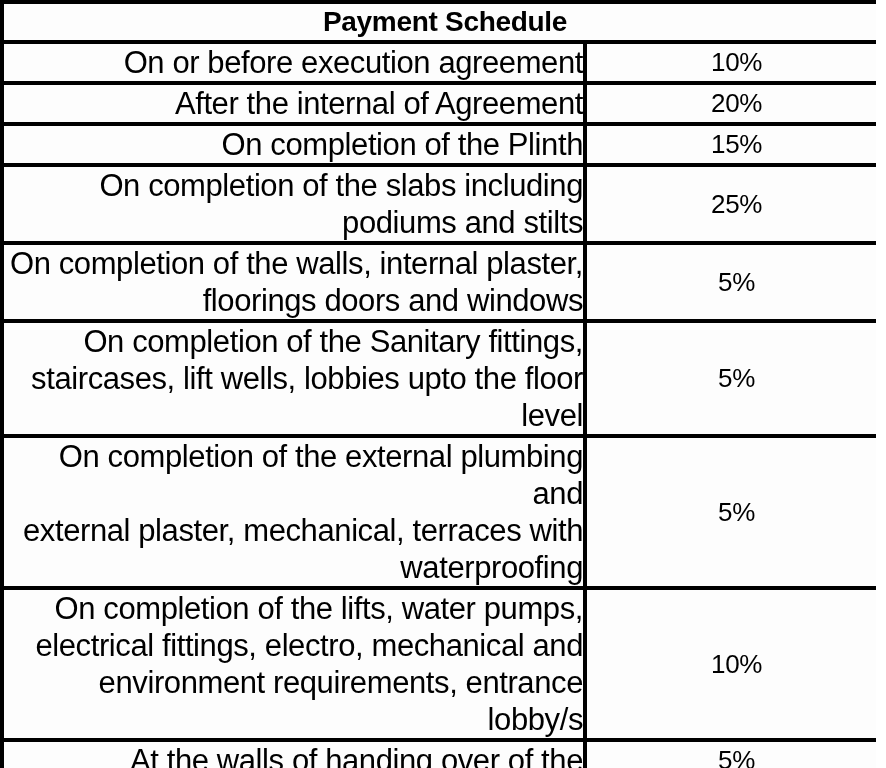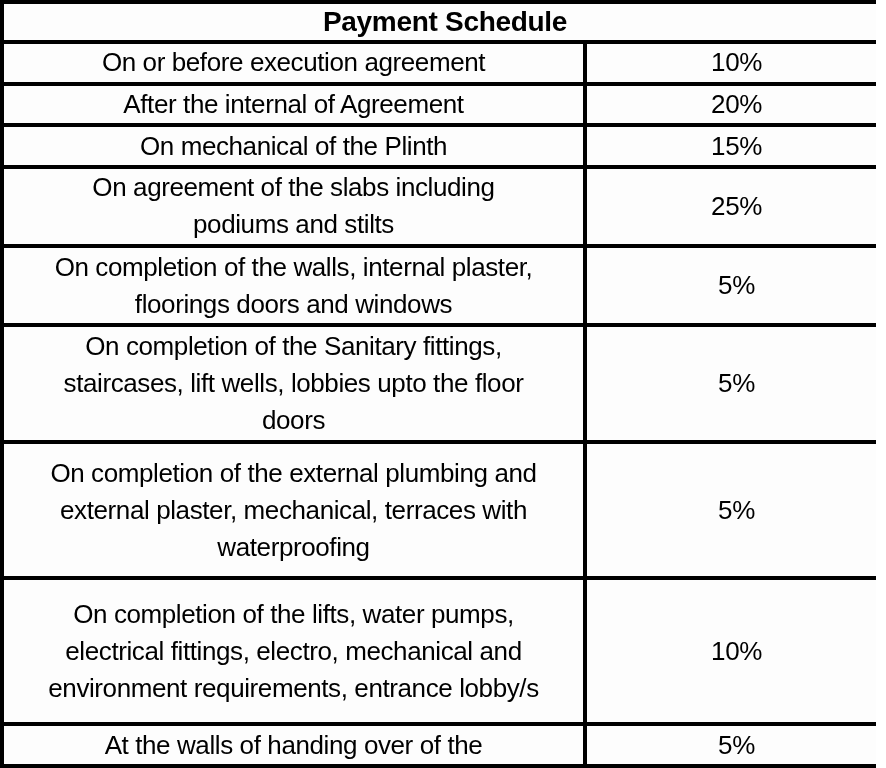--- a/index.html
+++ b/index.html
@@ -29,23 +29,23 @@
     vertical-align: middle;
     overflow: hidden;
   }
   th.title-cell {
     font-size: 28px;
     font-weight: bold;
     text-align: center;
     letter-spacing: -0.3px;
   }
   td.milestone-cell {
-    font-size: 26px;
+    font-size: 31px;
     line-height: 37px;
-    text-align: center;
+    text-align: right;
     padding-left: 5px;
     padding-right: 2px;
     white-space: pre-line;
     letter-spacing: -0.4px;
   }
   td.percentage-cell {
     font-size: 26px;
     text-align: center;
     letter-spacing: -0.4px;
   }
@@ -70,37 +70,37 @@
 
     <tr style="height: 37px;">
           <td class="milestone-cell">On or before execution agreement</td>
           <td class="percentage-cell">10%</td>
         </tr>
         <tr style="height: 38px;">
           <td class="milestone-cell">After the internal of Agreement</td>
           <td class="percentage-cell">20%</td>
         </tr>
         <tr style="height: 40px;">
-          <td class="milestone-cell">On mechanical of the Plinth</td>
+          <td class="milestone-cell">On completion of the Plinth</td>
           <td class="percentage-cell">15%</td>
         </tr>
         <tr style="height: 68px;">
-          <td class="milestone-cell">On agreement of the slabs including
+          <td class="milestone-cell">On completion of the slabs including
 podiums and stilts</td>
           <td class="percentage-cell">25%</td>
         </tr>
         <tr style="height: 76px;">
           <td class="milestone-cell">On completion of the walls, internal plaster,
 floorings doors and windows</td>
           <td class="percentage-cell">5%</td>
         </tr>
         <tr style="height: 114px;">
           <td class="milestone-cell">On completion of the Sanitary fittings,
 staircases, lift wells, lobbies upto the floor
-doors</td>
+level</td>
           <td class="percentage-cell">5%</td>
         </tr>
         <tr style="height: 134px;">
           <td class="milestone-cell">On completion of the external plumbing and
 external plaster, mechanical, terraces with
 waterproofing</td>
           <td class="percentage-cell">5%</td>
         </tr>
         <tr style="height: 144px;">
           <td class="milestone-cell">On completion of the lifts, water pumps,

